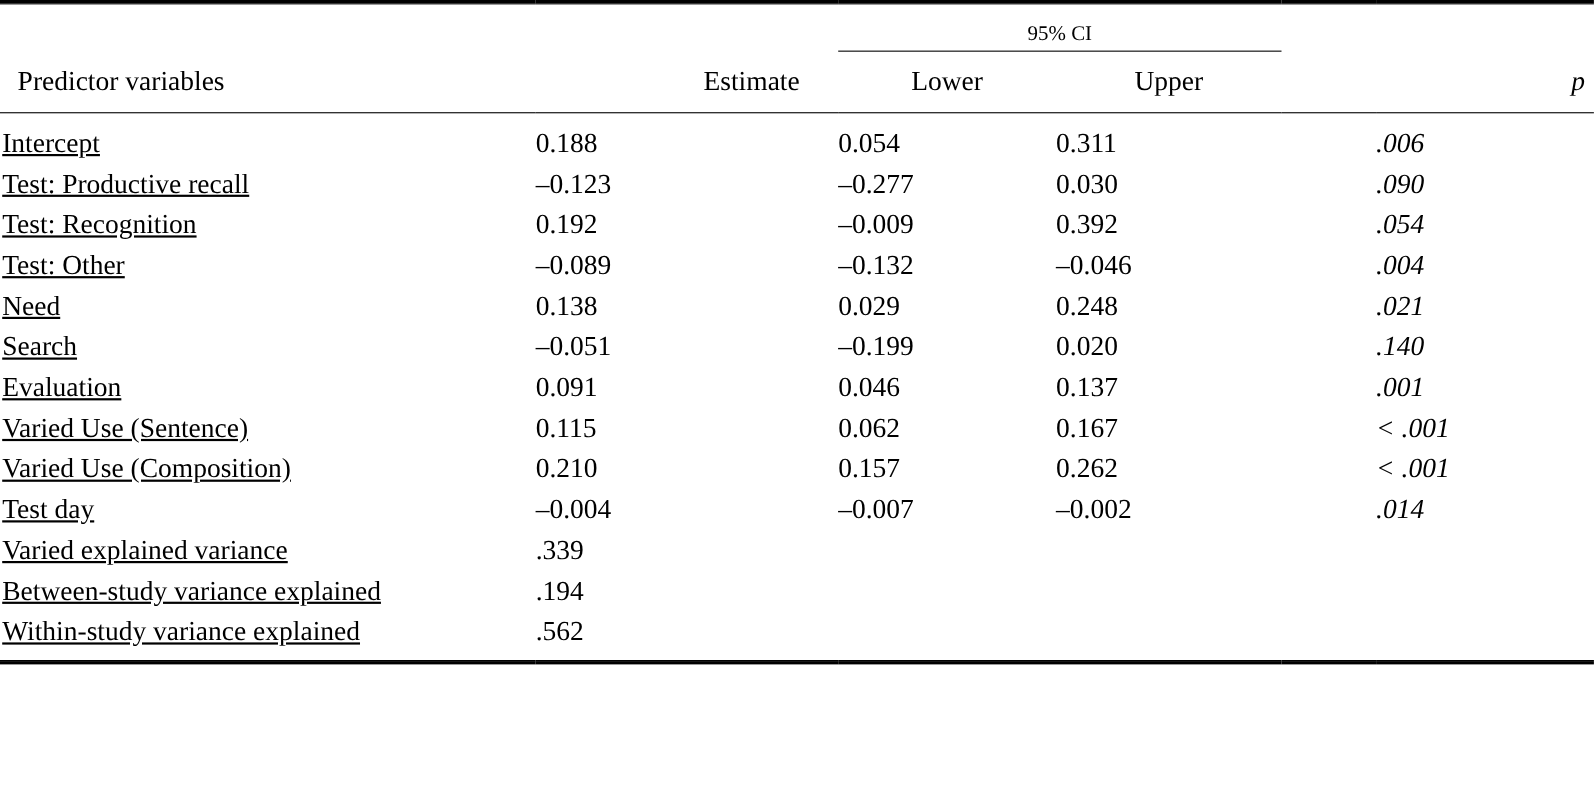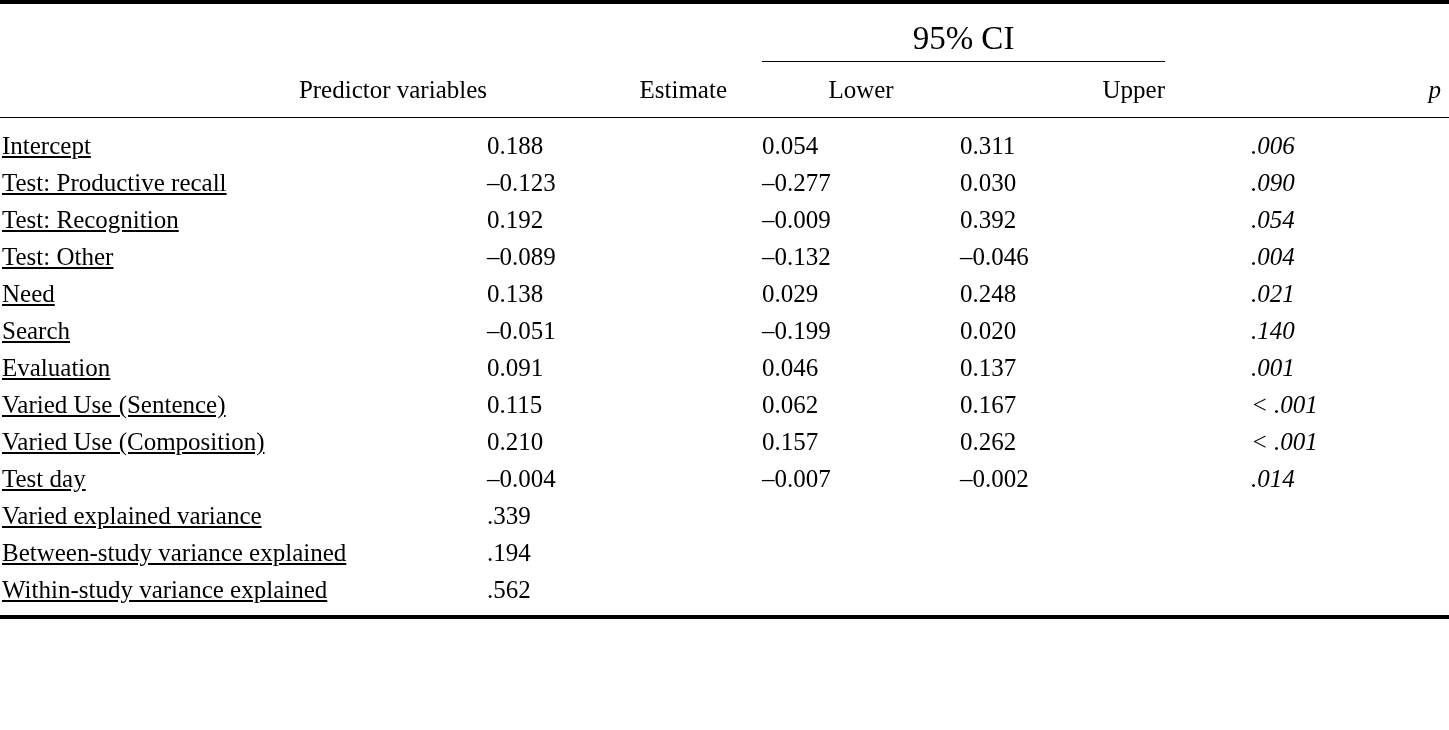--- a/index.html
+++ b/index.html
@@ -67,39 +67,39 @@
     line-height: 0;
     font-size: 0;
     padding: 0;
   }
 
   
   .ci-label {
     text-align: center;
     padding-top: 16px;
     padding-bottom: 4px;
-    font-size: 33px;
+    font-size: 19px;
   }
   .ci-underline {
     border-bottom: 1.5px solid #000;
     height: 0;
     line-height: 0;
     font-size: 0;
     padding: 0;
   }
 
   .head-row td {
     padding-top: 14px;
     padding-bottom: 13px;
     font-size: 25px;
   }
-  .head-row td.left { text-align: right; padding-left: 16px; }
+  .head-row td.left { text-align: left; padding-left: 16px; }
   .head-row td.est { text-align: right; padding-right: 35px; }
   .head-row td.low { text-align: center; }
-  .head-row td.upp { text-align: right; margin-top: 32px; }
+  .head-row td.upp { text-align: center; margin-top: 32px; }
   .head-row td.pcol { text-align: right; padding-right: 8px; font-style: italic; }
 
   .body-row td {
     padding-top: 5px;
     padding-bottom: 5px;
     font-size: 25px;
     line-height: 1.08;
   }
   td.label { text-align: left; padding-left: 2px; white-space: nowrap; text-decoration: underline; }
   td.num   { }

